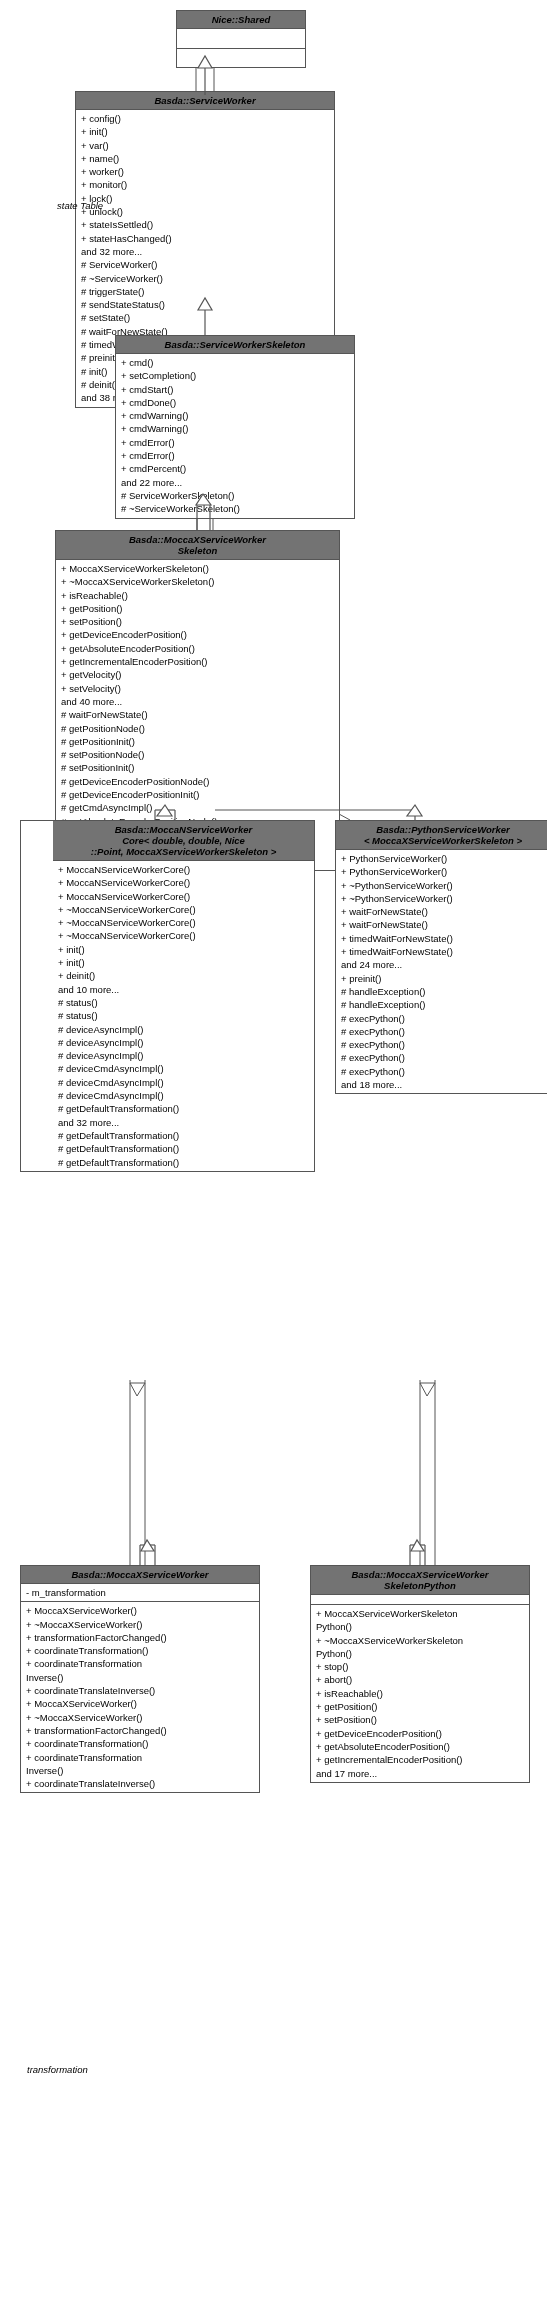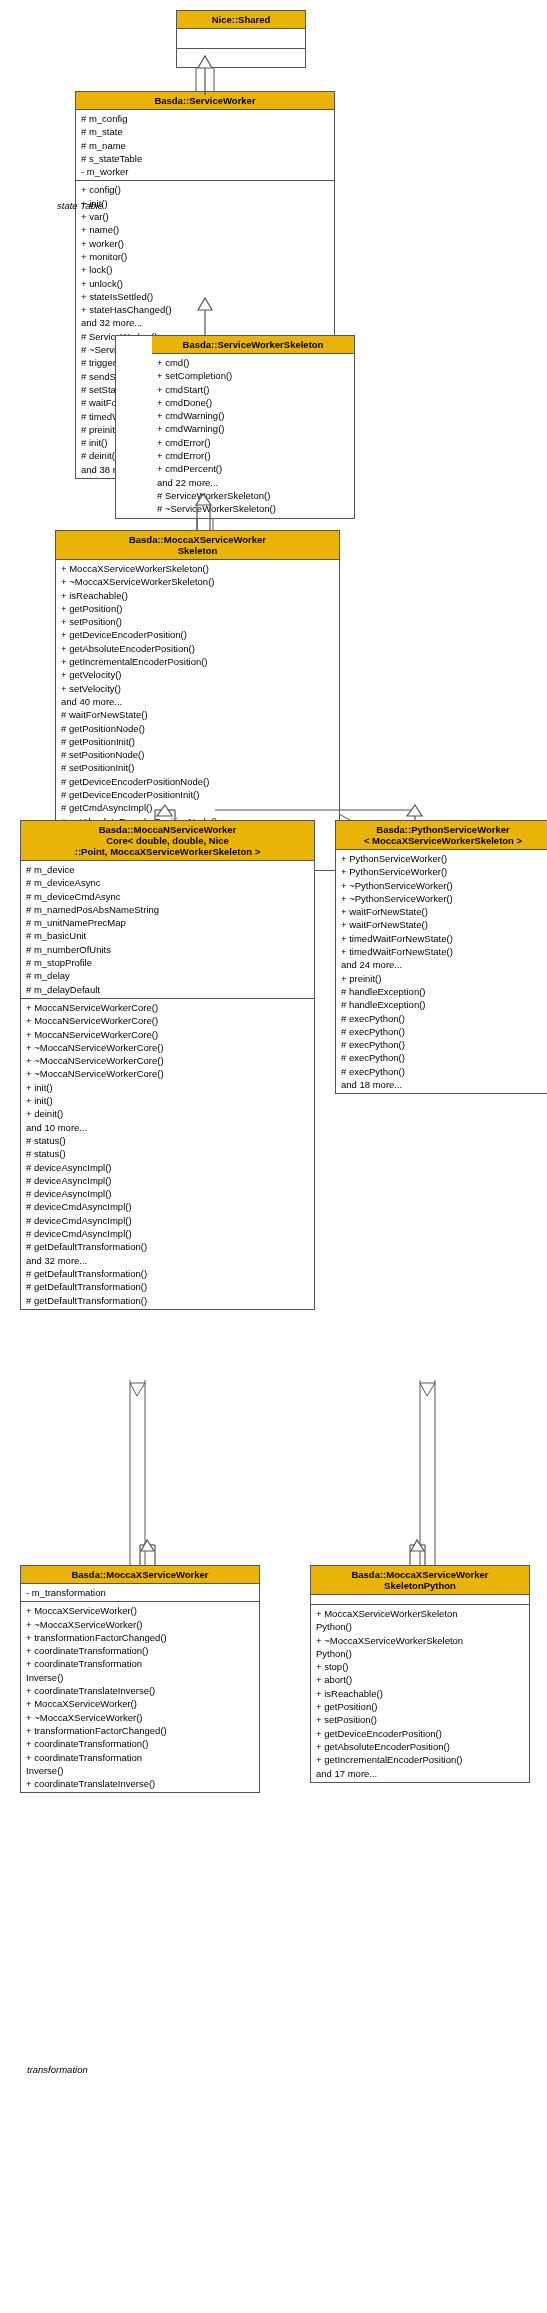--- a/index.html
+++ b/index.html
@@ -21,26 +21,27 @@
 
     .uml-box {
       position: absolute;
       border: 1px solid #555;
       background: #fff;
       font-size: 9.5px;
       font-family: Arial, sans-serif;
     }
 
     .uml-box .box-title {
-      background: #eab308;
+      background: #737373;
       text-align: center;
       font-weight: bold;
       padding: 3px 4px;
       border-bottom: 1px solid #555;
       font-size: 9.5px;
+      font-style: italic;
     }
 
     .uml-box .section {
       padding: 2px 5px;
       border-bottom: 1px solid #555;
     }
 
     .uml-box .section:last-child {
       border-bottom: none;
     }
@@ -112,27 +113,20 @@
     <div class="box-title">
       <span>Nice::Shared</span>
     </div>
     <div class="section" style="min-height:20px;"></div>
     <div class="section" style="min-height:18px;"></div>
   </div>
 
   <div class="uml-box" style="left:75px; top:91px; width:260px;">
     <div class="box-title">
       <span>Basda::ServiceWorker</span>
-    </div>
-    <div class="section">
-      <p># m_config</p>
-      <p># m_state</p>
-      <p># m_name</p>
-      <p># s_stateTable</p>
-      <p>- m_worker</p>
     </div>
     <div class="section">
       <p>+ config()</p>
       <p>+ init()</p>
       <p>+ var()</p>
       <p>+ name()</p>
       <p>+ worker()</p>
       <p>+ monitor()</p>
       <p>+ lock()</p>
       <p>+ unlock()</p>
@@ -146,21 +140,21 @@
       <p># setState()</p>
       <p># waitForNewState()</p>
       <p># timedWaitForNewState()</p>
       <p># preinit()</p>
       <p># init()</p>
       <p># deinit()</p>
       <p>and 38 more...</p>
     </div>
   </div>
 
-  <div class="uml-box" style="left:115px; top:335px; width:240px;padding-left:36px;">
+  <div class="uml-box" style="left:115px; top:335px; width:240px;">
     <div class="box-title">
       <span>Basda::ServiceWorkerSkeleton</span>
     </div>
     <div class="section">
       <p>+ cmd()</p>
       <p>+ setCompletion()</p>
       <p>+ cmdStart()</p>
       <p>+ cmdDone()</p>
       <p>+ cmdWarning()</p>
       <p>+ cmdWarning()</p>
@@ -197,35 +191,23 @@
       <p># getDeviceEncoderPositionNode()</p>
       <p># getDeviceEncoderPositionInit()</p>
       <p># getCmdAsyncImpl()</p>
       <p># getAbsoluteEncoderPositionNode()</p>
       <p># getIncrementalEncoderPositionNode()</p>
       <p># getVelocityNode()</p>
       <p>and 60 more...</p>
     </div>
   </div>
 
-  <div class="uml-box" style="left:20px; top:820px; width:295px;">
+  <div class="uml-box" style="left:20px; top:820px; width:295px;padding-left:32px;">
     <div class="box-title">
       Basda::MoccaNServiceWorker<br>Core&lt; double, double, Nice<br>::Point, MoccaXServiceWorkerSkeleton &gt;
-    </div>
-    <div class="section">
-      <p># m_device</p>
-      <p># m_deviceAsync</p>
-      <p># m_deviceCmdAsync</p>
-      <p># m_namedPosAbsNameString</p>
-      <p># m_unitNamePrecMap</p>
-      <p># m_basicUnit</p>
-      <p># m_numberOfUnits</p>
-      <p># m_stopProfile</p>
-      <p># m_delay</p>
-      <p># m_delayDefault</p>
     </div>
     <div class="section">
       <p>+ MoccaNServiceWorkerCore()</p>
       <p>+ MoccaNServiceWorkerCore()</p>
       <p>+ MoccaNServiceWorkerCore()</p>
       <p>+ ~MoccaNServiceWorkerCore()</p>
       <p>+ ~MoccaNServiceWorkerCore()</p>
       <p>+ ~MoccaNServiceWorkerCore()</p>
       <p>+ init()</p>
       <p>+ init()</p>

